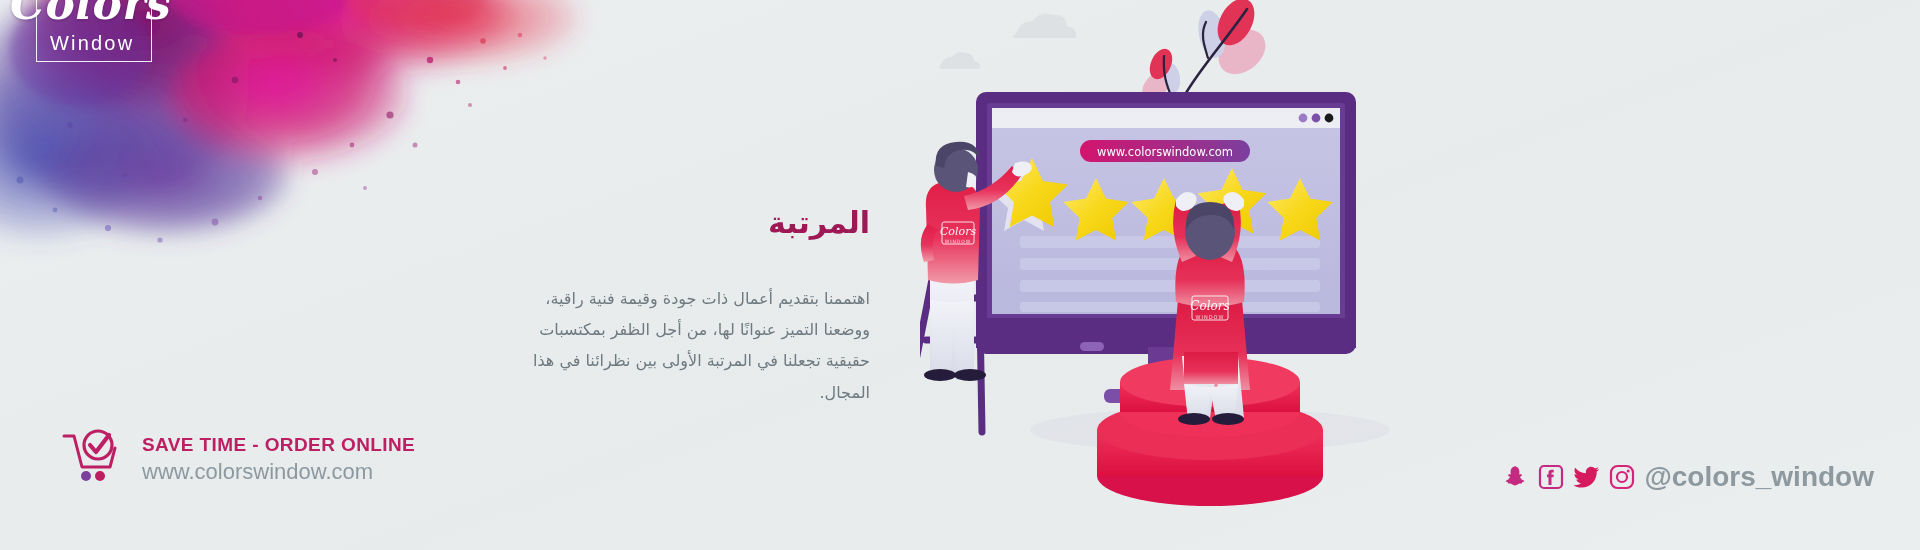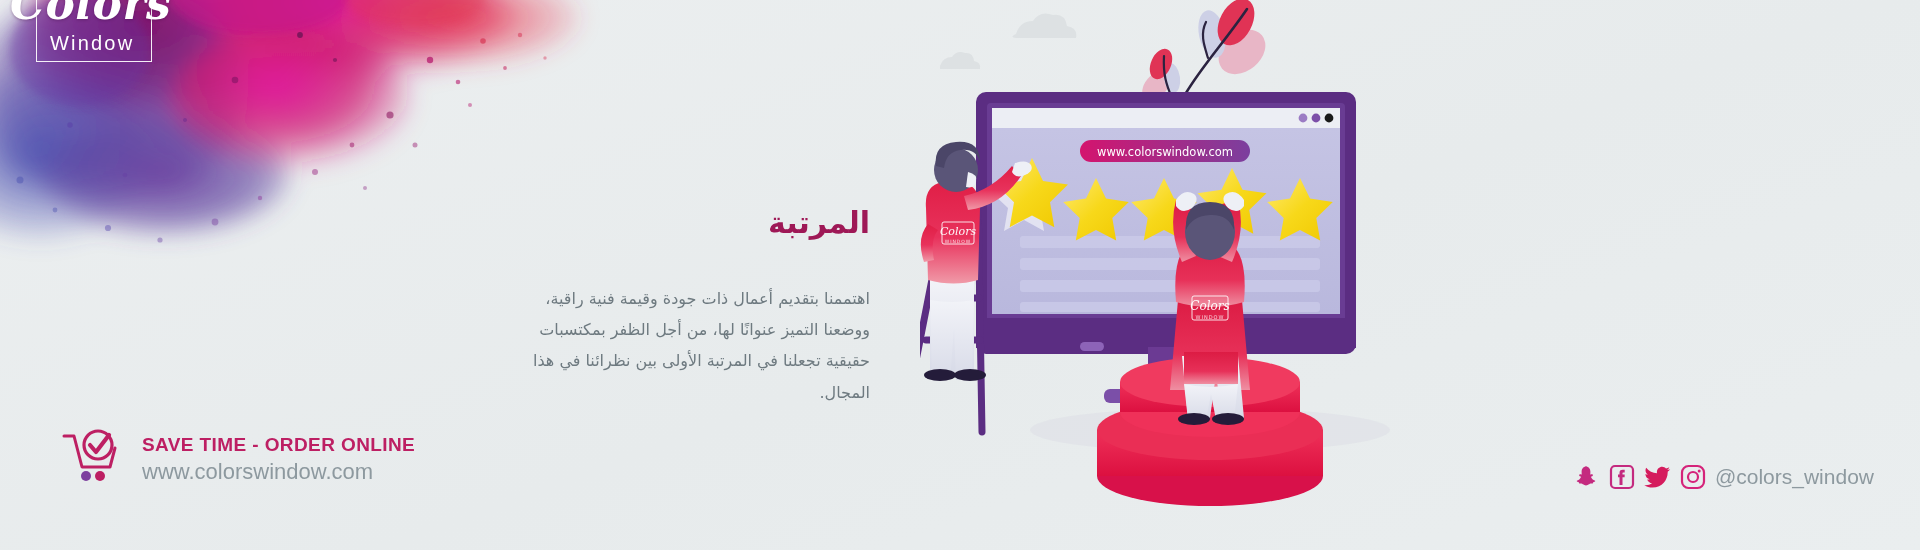--- a/index.html
+++ b/index.html
@@ -40,21 +40,21 @@
   .cta-text { line-height:1.18; }
   .cta-title { font-size:19px; font-weight:700; color:#bd1f63; letter-spacing:.4px;
                font-family:"Liberation Sans", sans-serif; }
   .cta-url { font-size:22px; color:#8d999f; font-weight:300; margin-top:3px;
              font-family:"Liberation Sans", sans-serif; }
 
   
   .social { position:absolute; right:46px; top:477px; transform:translateY(-50%);
             display:flex; align-items:center; gap:9px; }
   .social svg { display:block; }
-  .handle { font-size:21px; color:#8d999f; font-weight:400; 
+  .handle { font-size:28px; color:#8d999f; font-weight:700; 
             font-family:"Liberation Sans", sans-serif; }
 
   
   .illus { position:absolute; left:920px; top:0; width:560px; height:550px; }
 </style>
 </head>
 <body>
 
 <div class="banner">
 

